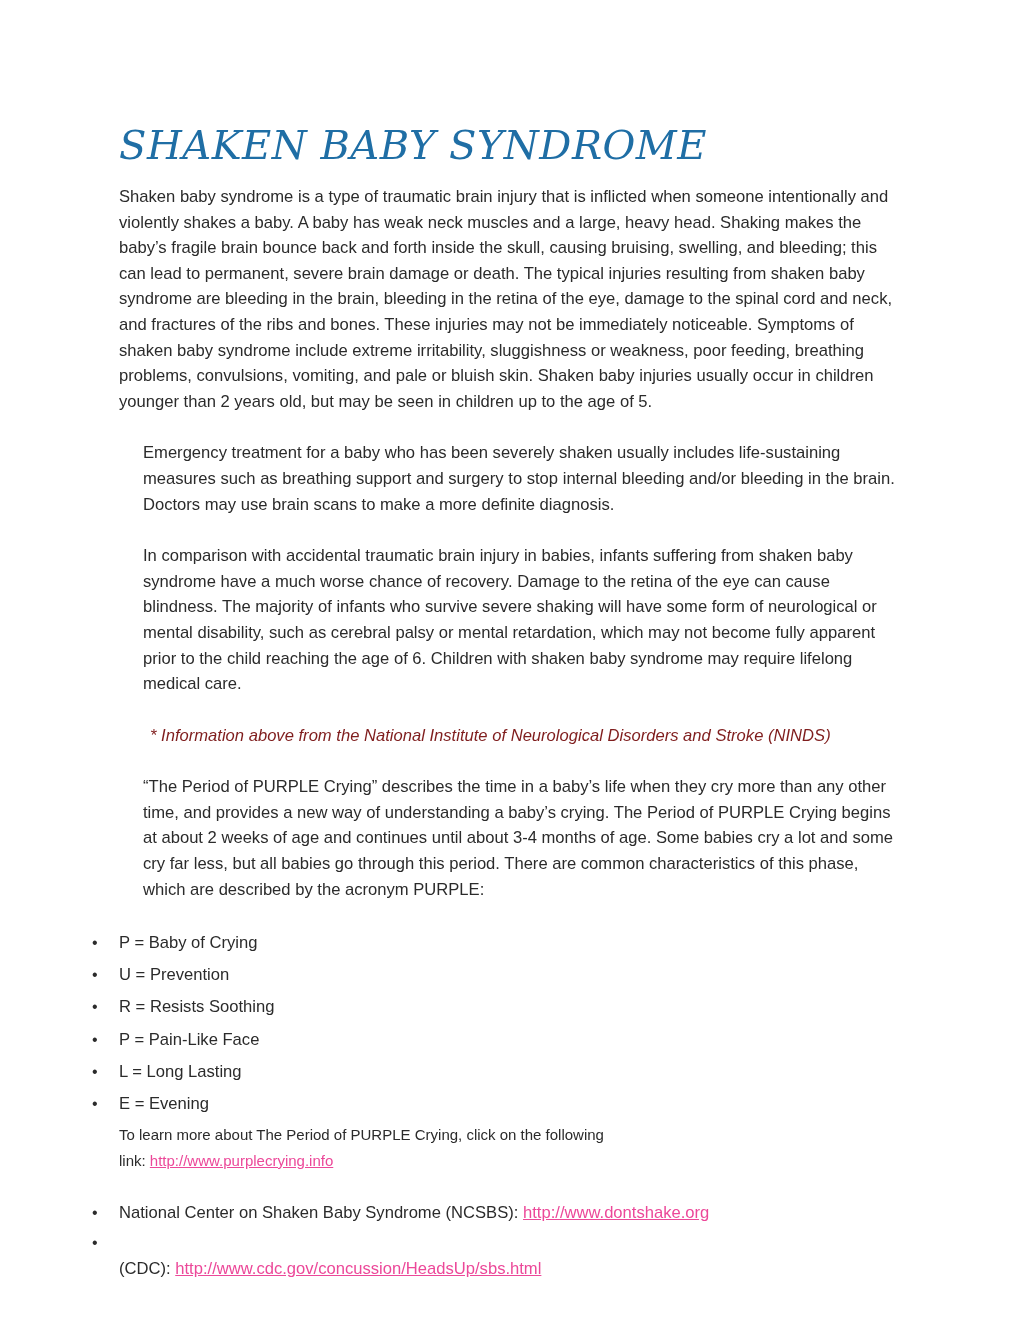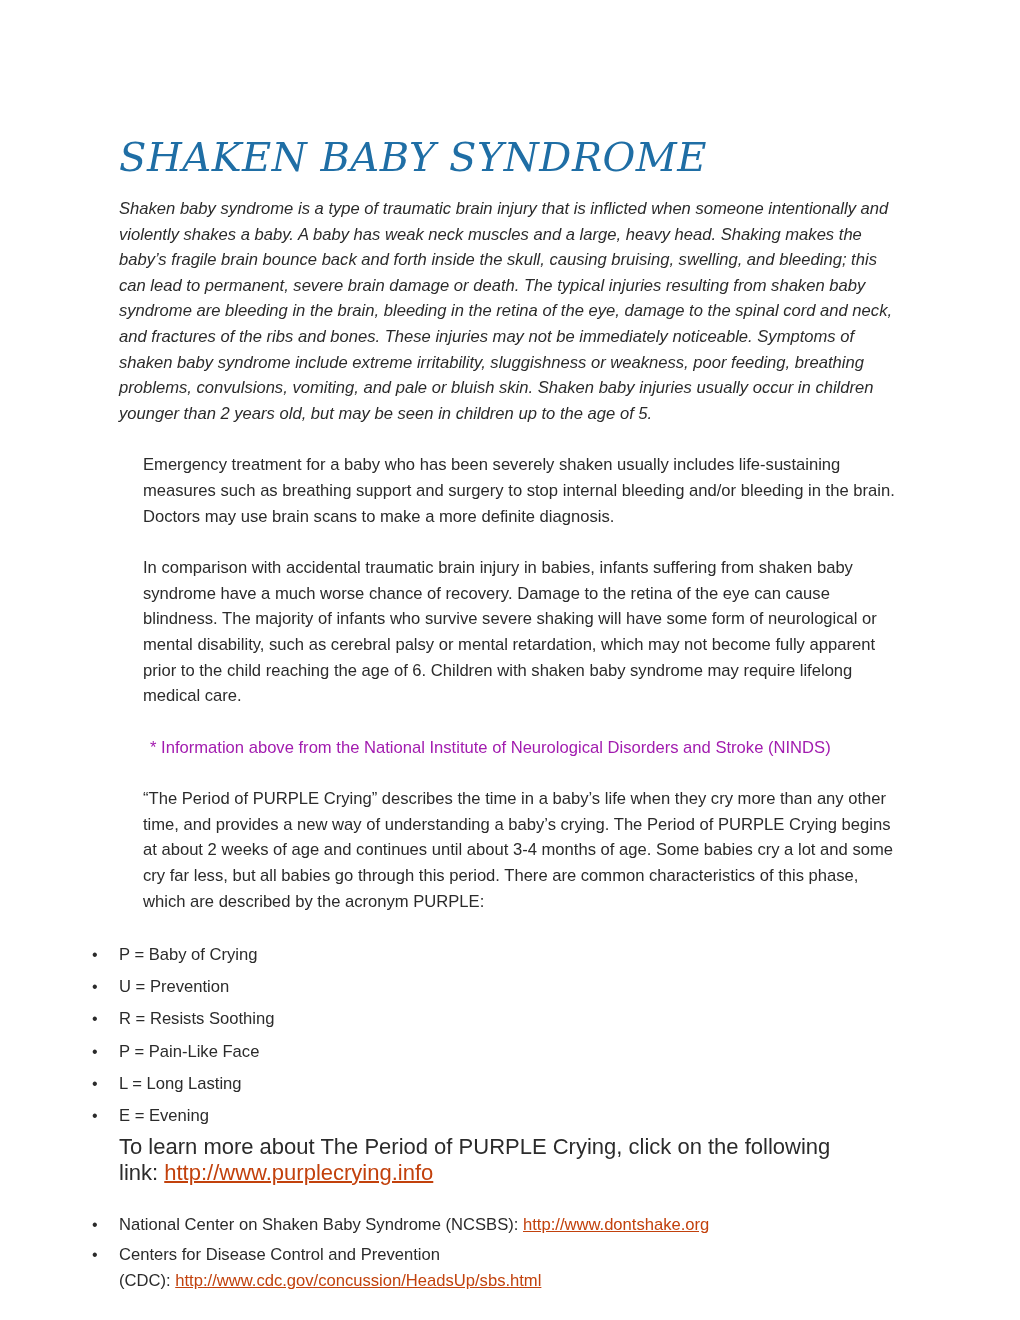--- a/index.html
+++ b/index.html
@@ -22,21 +22,21 @@
     background: #ffffff;
     box-sizing: border-box;
     padding: 0;
     overflow: hidden;
   }
 
   
   .content {
     position: absolute;
     left: 119px;
-    top: 16px;
+    top: 4px;
     width: 784px;
   }
 
   .doc-title {
     font-family: "DejaVu Serif", "Liberation Serif", serif;
     font-style: italic;
     font-weight: 400;
     font-size: 40px;
     line-height: 46px;
     letter-spacing: 0.5px;
@@ -47,27 +47,28 @@
   }
 
   .para {
     font-size: 16.6px;
     line-height: 25.6px;
     color: #2b2b2b;
     margin: 0;
     text-align: left;
   }
 
-  .para-gap-1 { margin-top: 16px; font-style: italic; }   
+  .para-gap-1 { margin-top: 16px; }   
   .para-gap   { margin-top: 26px; margin-left: 24px; }   
 
   .attribution {
     font-size: 16.6px;
     line-height: 25.6px;
-    color: #a21caf;
+    font-style: italic;
+    color: #7f1d1d;
     margin: 26px 0 8px 0;
     padding-left: 31px;
   }
 
   .bullet-list {
     list-style: none;
     margin: 26px 0 0 0;
     padding: 0;
   }
   .bullet-list.tight-top { margin-top: 28px; }
@@ -88,29 +89,29 @@
     font-size: 16px;
     line-height: 25.6px;
     color: #2b2b2b;
     text-align: left;
   }
   .bullet-item:last-child { margin-bottom: 0; }
 
   .sources-list .bullet-item { margin-bottom: 5px; }
 
   .sub-para {
-    font-size: 22px;
+    font-size: 15px;
     line-height: 25.6px;
     color: #2b2b2b;
     margin: 6px 0 0 0;
   }
 
   a.doclink,
   .doclink {
-    color: #c2410c;
+    color: #ec4899;
     text-decoration: underline;
     text-underline-offset: 1px;
   }
 </style>
 </head>
 <body>
 
 <div class="page">
   <div class="content">
 
@@ -159,19 +160,19 @@
     </p>
 
 
     <ul class="bullet-list sources-list">
       <li class="bullet-item">
         <span class="marker">•</span>
         <span>National Center on Shaken Baby Syndrome (NCSBS): </span><a class="doclink" href="#">http://www.dontshake.org</a>
       </li>
       <li class="bullet-item">
         <span class="marker">•</span>
-        <span>Centers for Disease Control and Prevention</span><br>
+        <br>
         <span>(CDC): </span><a class="doclink" href="#">http://www.cdc.gov/concussion/HeadsUp/sbs.html</a>
       </li>
     </ul>
 
   </div>
 </div>
 
 </body></html>

